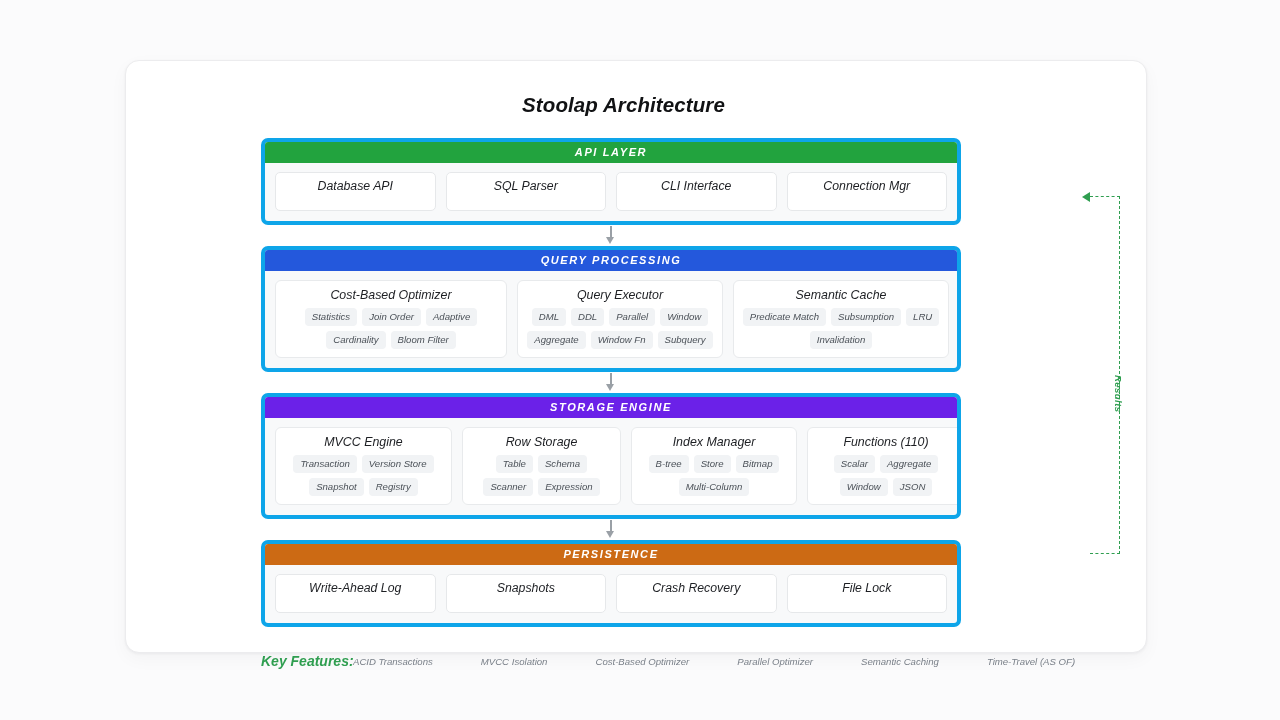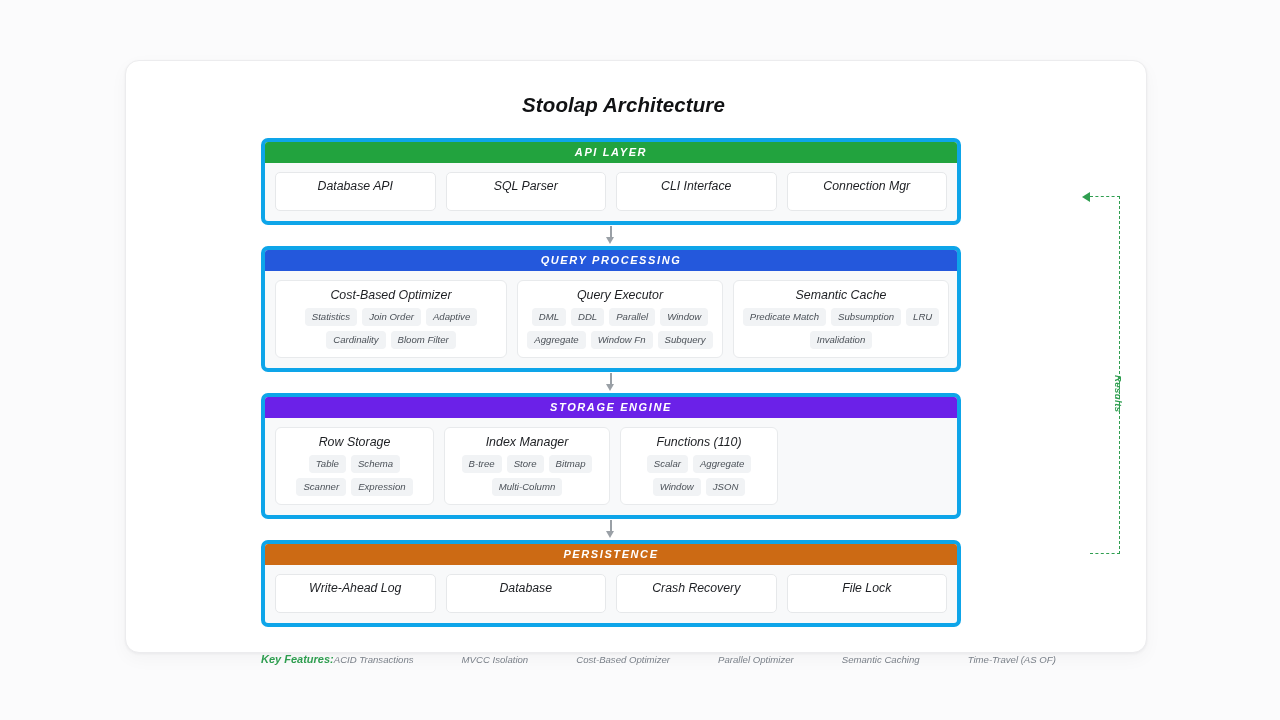--- a/index.html
+++ b/index.html
@@ -187,21 +187,21 @@
   }
 
   
   .features {
     width: 700px;
     margin-top: 26px;
     display: flex;
     align-items: center;
   }
   .features-label {
-    font-size: 11px;
+    font-size: 14px;
     font-weight: bold;
     color: #2f9e50;
     white-space: nowrap;
     width: 92px;
   }
   .features-items {
     flex: 1;
     display: flex;
     justify-content: space-between;
     padding-right: 4px;
@@ -280,20 +280,29 @@
 
       <div class="connector">
         <div class="shaft"></div>
         <div class="head"></div>
       </div>
 
       <div class="layer se">
         <div class="layer-header" style="background: rgb(107, 33, 232);">STORAGE ENGINE</div>
         <div class="layer-body">
 
+          <div class="group g0">
+            <div class="group-title">MVCC Engine</div>
+            <div class="chips">
+              <span class="chip">Transaction</span>
+              <span class="chip">Version Store</span>
+              <span class="chip">Snapshot</span>
+              <span class="chip">Registry</span>
+            </div>
+          </div>
 
           <div class="group g1">
             <div class="group-title">Row Storage</div>
             <div class="chips">
               <span class="chip">Table</span>
               <span class="chip">Schema</span>
               <span class="chip">Scanner</span>
               <span class="chip">Expression</span>
             </div>
           </div>
@@ -323,21 +332,21 @@
 
       <div class="connector">
         <div class="shaft"></div>
         <div class="head"></div>
       </div>
 
       <div class="layer">
         <div class="layer-header" style="background: rgb(204, 106, 20);">PERSISTENCE</div>
         <div class="layer-body">
           <div class="plain-box">Write-Ahead Log</div>
-          <div class="plain-box">Database</div>
+          <div class="plain-box">Snapshots</div>
           <div class="plain-box">Crash Recovery</div>
           <div class="plain-box">File Lock</div>
         </div>
       </div>
 
       <div class="features">
         <div class="features-label">Key Features:</div>
         <div class="features-items">
           <span class="feature-item">ACID Transactions</span>
           <span class="feature-item">MVCC Isolation</span>

